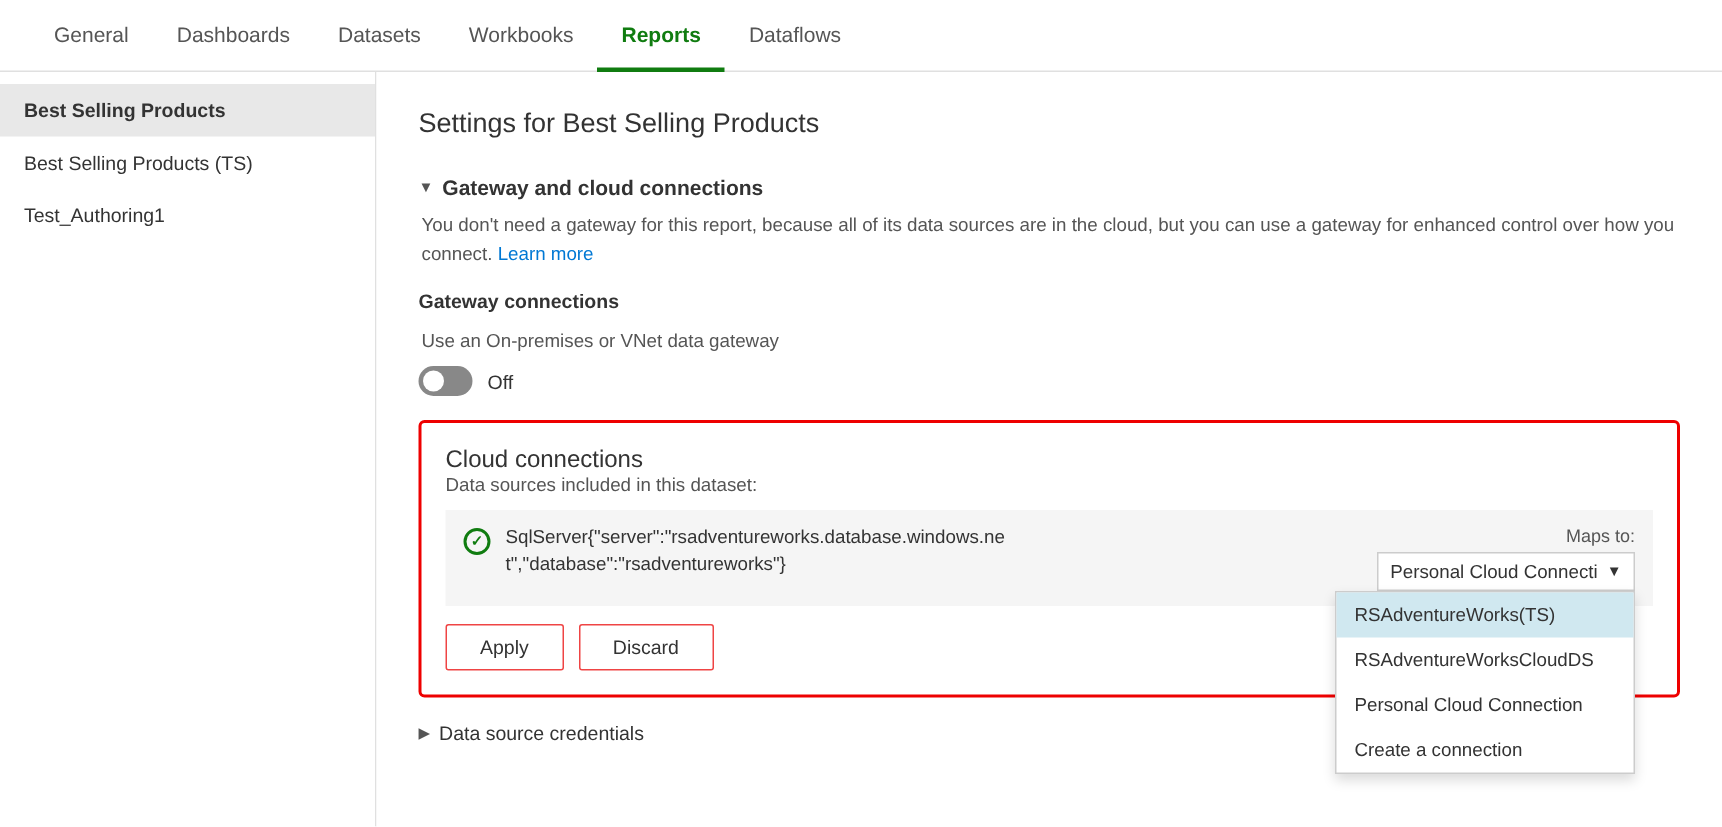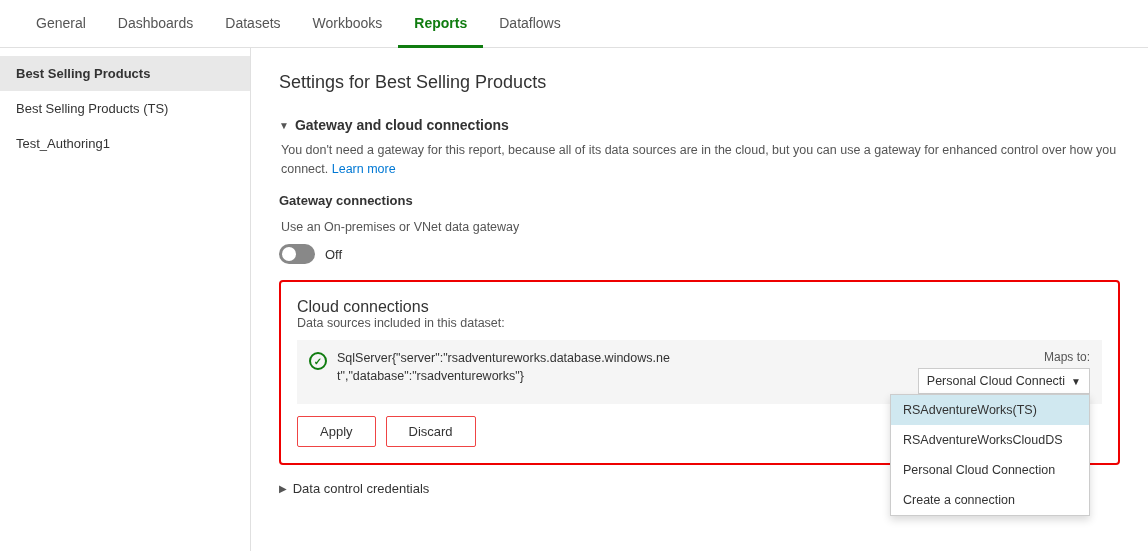--- a/index.html
+++ b/index.html
@@ -352,17 +352,17 @@
       </div>
 
       <div class="action-buttons">
         <button class="btn">Apply</button>
         <button class="btn">Discard</button>
       </div>
     </div>
 
     <div class="credentials-section">
       <span class="triangle-right">▶</span>
-      <span>Data control credentials</span>
+      <span>Data source credentials</span>
     </div>
 
   </main>
 </div>
 
 </body></html>

